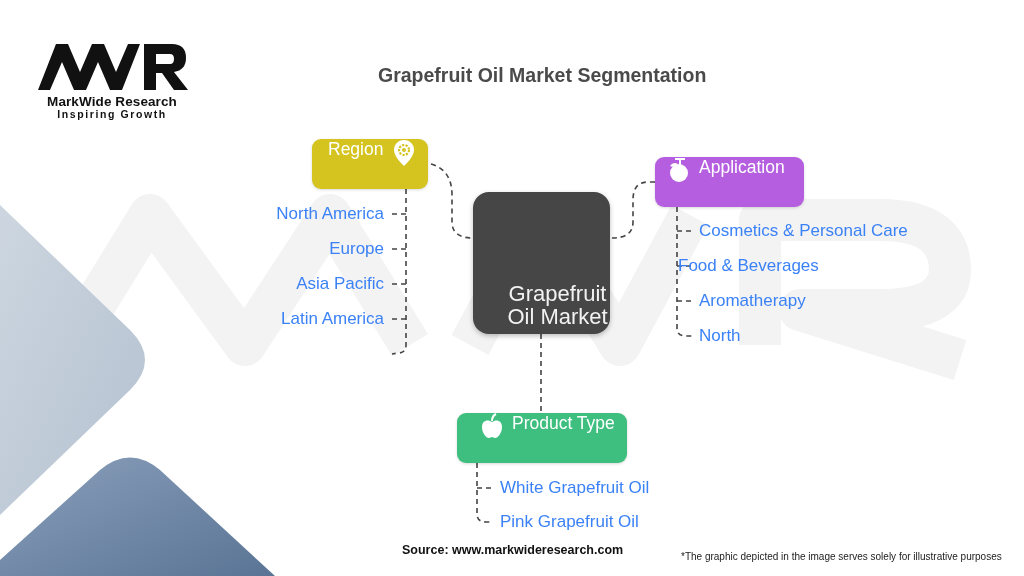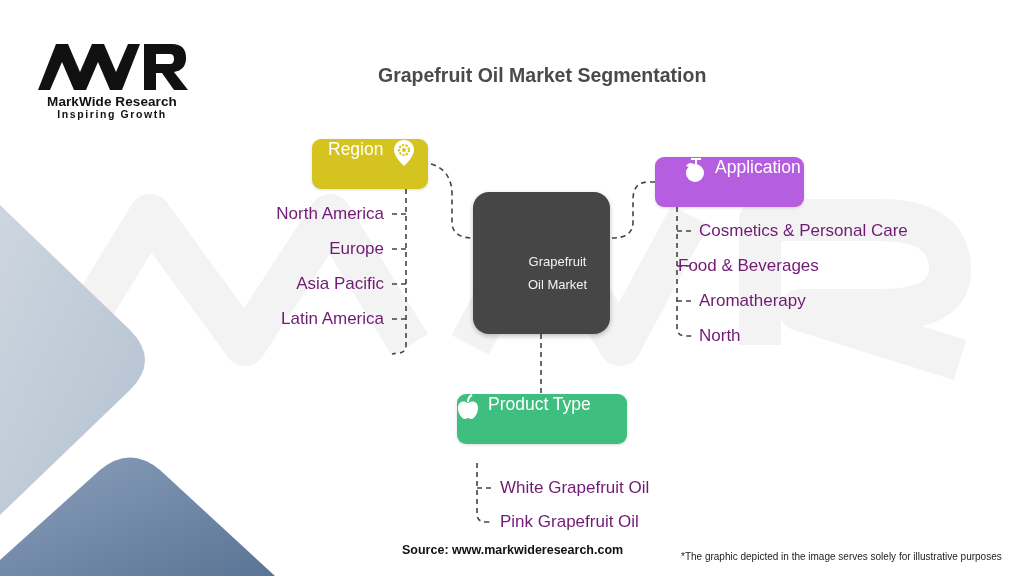--- a/index.html
+++ b/index.html
@@ -19,33 +19,33 @@
   .logo-tag { font-weight: bold; font-size: 10.5px; color: #111; letter-spacing: 1.6px; text-align: center; margin-top: -1px; white-space: nowrap; }
   
   .title { left: 378px; top: 64px; font-size: 19.5px; font-weight: bold; color: #4a4a4a; white-space: nowrap; }
   
   .center {
     left: 473px; top: 192px; width: 137px; height: 142px;
     background: #464646; border-radius: 16px;
     box-shadow: 0 2px 5px rgba(0,0,0,0.25);
     display: flex; align-items: flex-end; justify-content: center;
   }
-  .center-label { color: #f2f2f2; font-size: 13px; text-align: center; line-height: 23px; padding-bottom: 38px; white-space: pre-line; margin-left: 32px; }
+  .center-label { color: #f2f2f2; font-size: 22px; text-align: center; line-height: 23px; padding-bottom: 6px; white-space: pre-line; margin-left: 32px; }
   
   .pill {
     border-radius: 9px; display: flex; align-items: flex-start; color: #fff; font-size: 17.5px;
     box-shadow: 0 1px 3px rgba(0,0,0,0.15);
     white-space: nowrap;
   }
   .pill-region { left: 312px; top: 139px; width: 116px; height: 50px; background: #d5c41f; padding-left: 16px; box-sizing: border-box; gap: 10px; }
-  .pill-app { left: 655px; top: 157px; width: 149px; height: 50px; background: #b65ee0; padding-left: 28px; box-sizing: border-box; gap: 8px; }
-  .pill-prod { left: 457px; top: 394px; width: 170px; height: 50px; background: #3ebf7f; padding-left: 0; box-sizing: border-box; gap: 9px; }
+  .pill-app { left: 655px; top: 157px; width: 149px; height: 50px; background: #b65ee0; padding-left: 12px; box-sizing: border-box; gap: 8px; }
+  .pill-prod { left: 457px; top: 413px; width: 170px; height: 50px; background: #3ebf7f; padding-left: 24px; box-sizing: border-box; gap: 9px; }
   .pill svg { display: block; }
   
-  .item { font-size: 17px; color: #701a75; white-space: nowrap; line-height: 20px; }
+  .item { font-size: 17px; color: #3b82f6; white-space: nowrap; line-height: 20px; }
   .left-list .item { position: absolute; right: 0; text-align: right; }
   .left-list { left: 150px; top: 0; width: 234px; height: 576px; }
   .footer-source { left: 402px; top: 543px; font-size: 12.5px; font-weight: bold; color: #111; white-space: nowrap; }
   .footer-note { left: 681px; top: 551px; font-size: 10px; color: #222; white-space: nowrap; }
 </style>
 </head>
 <body>
 
 <svg class="bg-svg" viewBox="0 0 1024 576" xmlns="http://www.w3.org/2000/svg">
   <defs>

